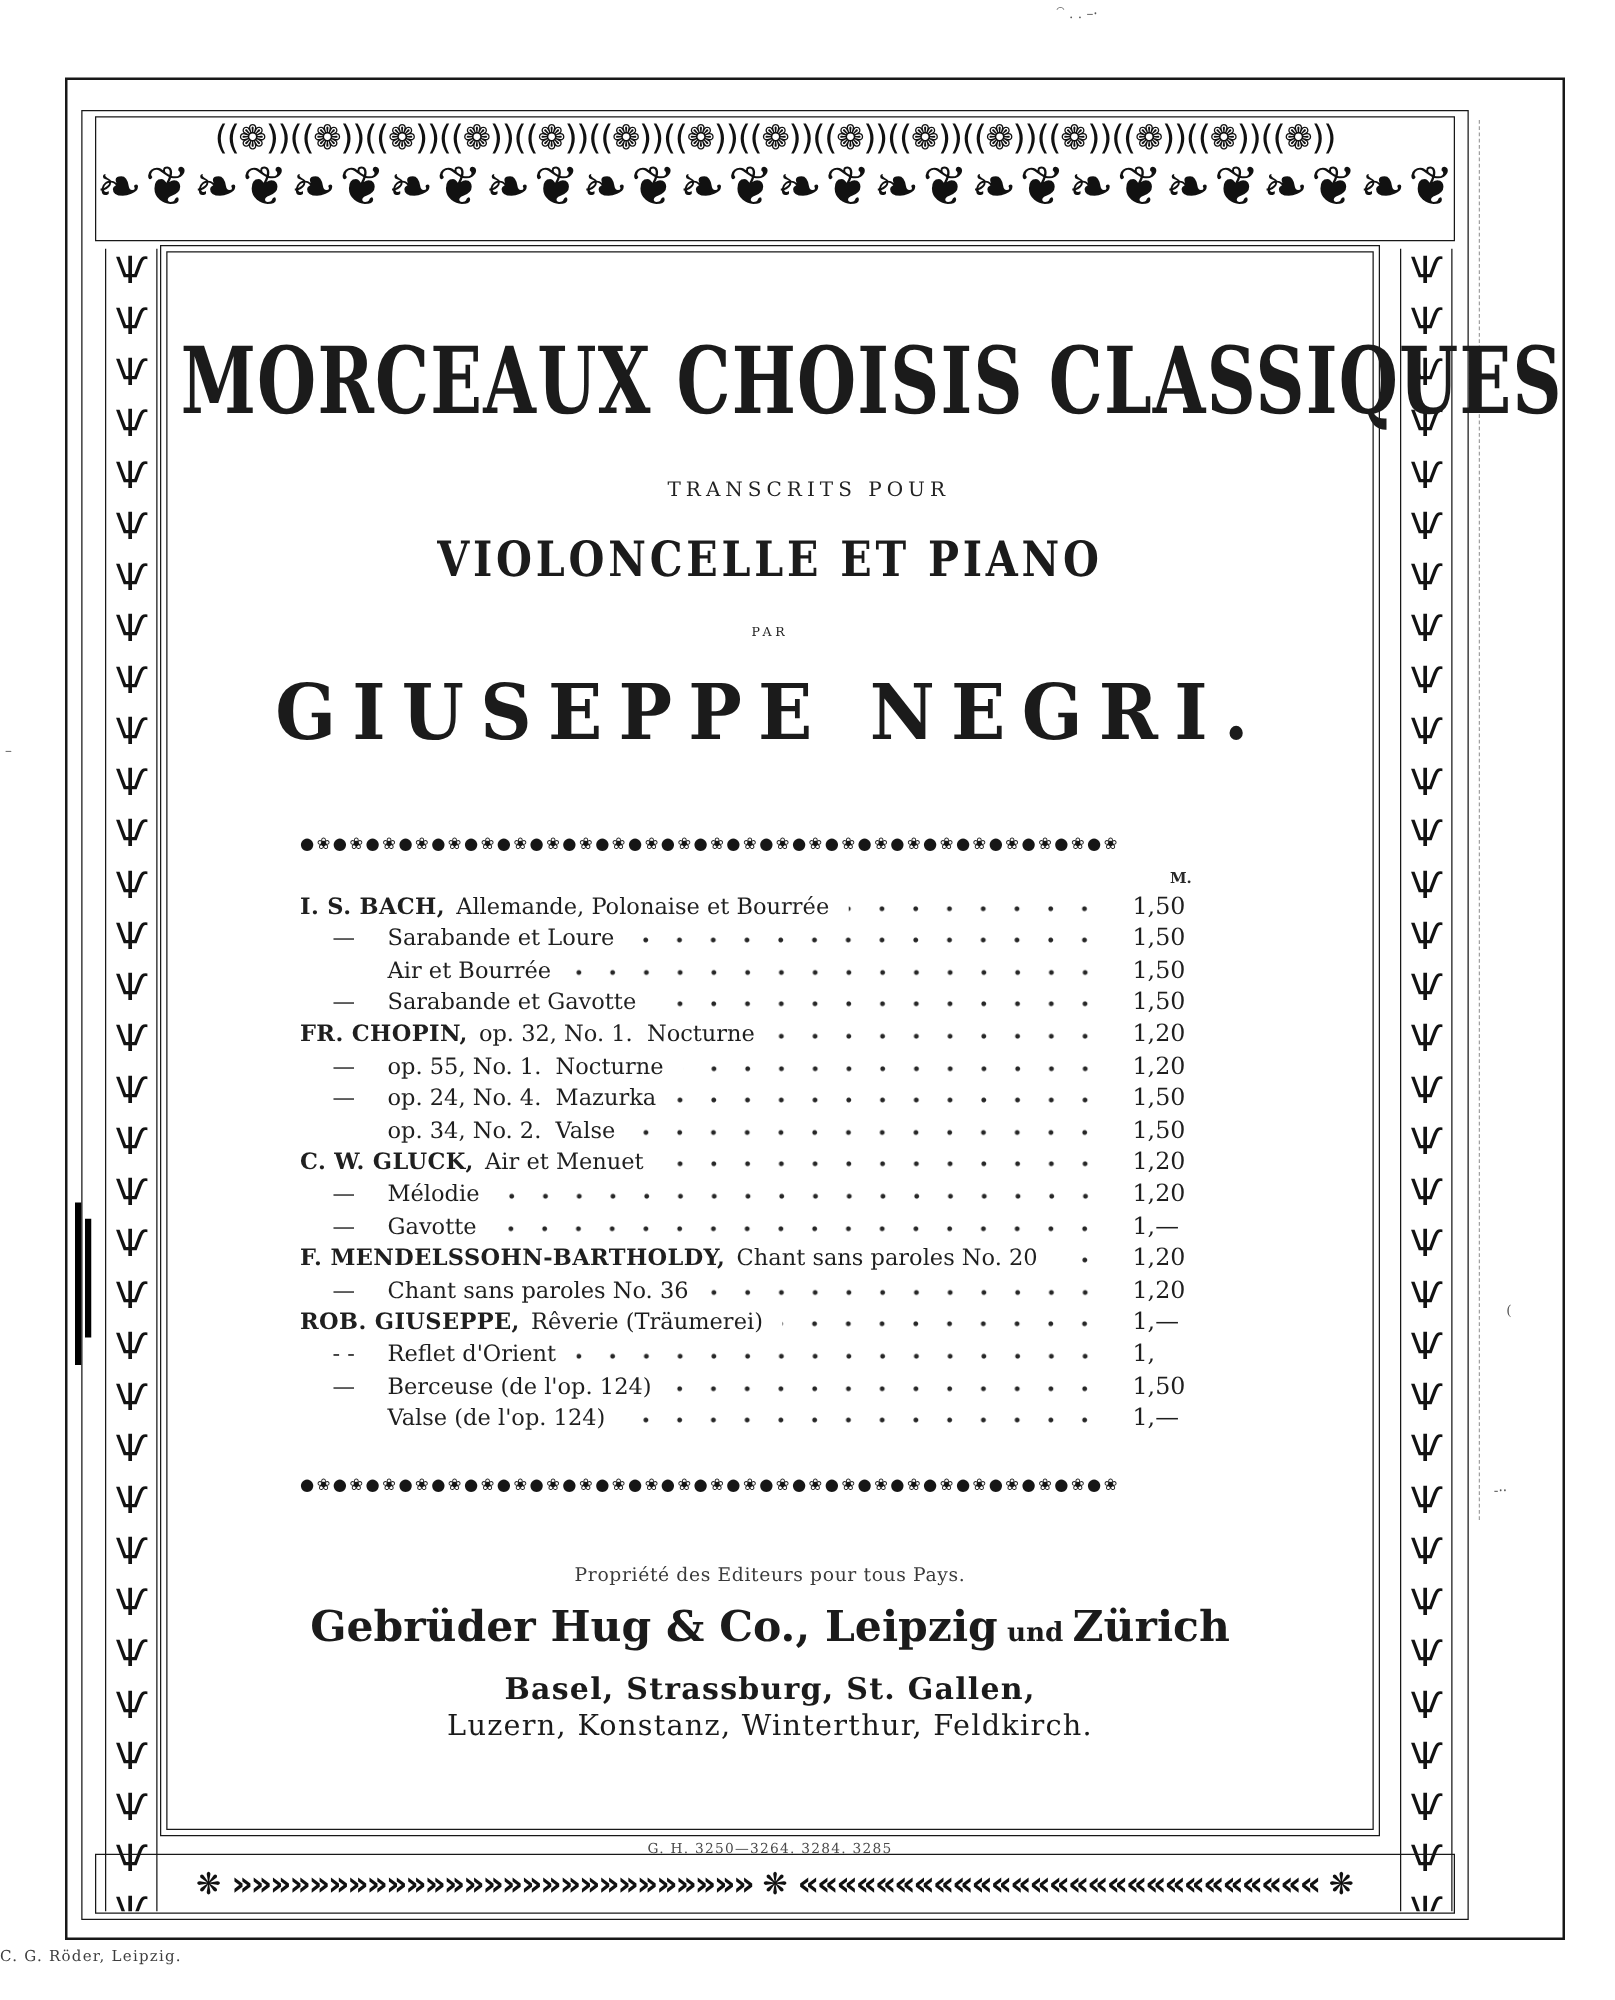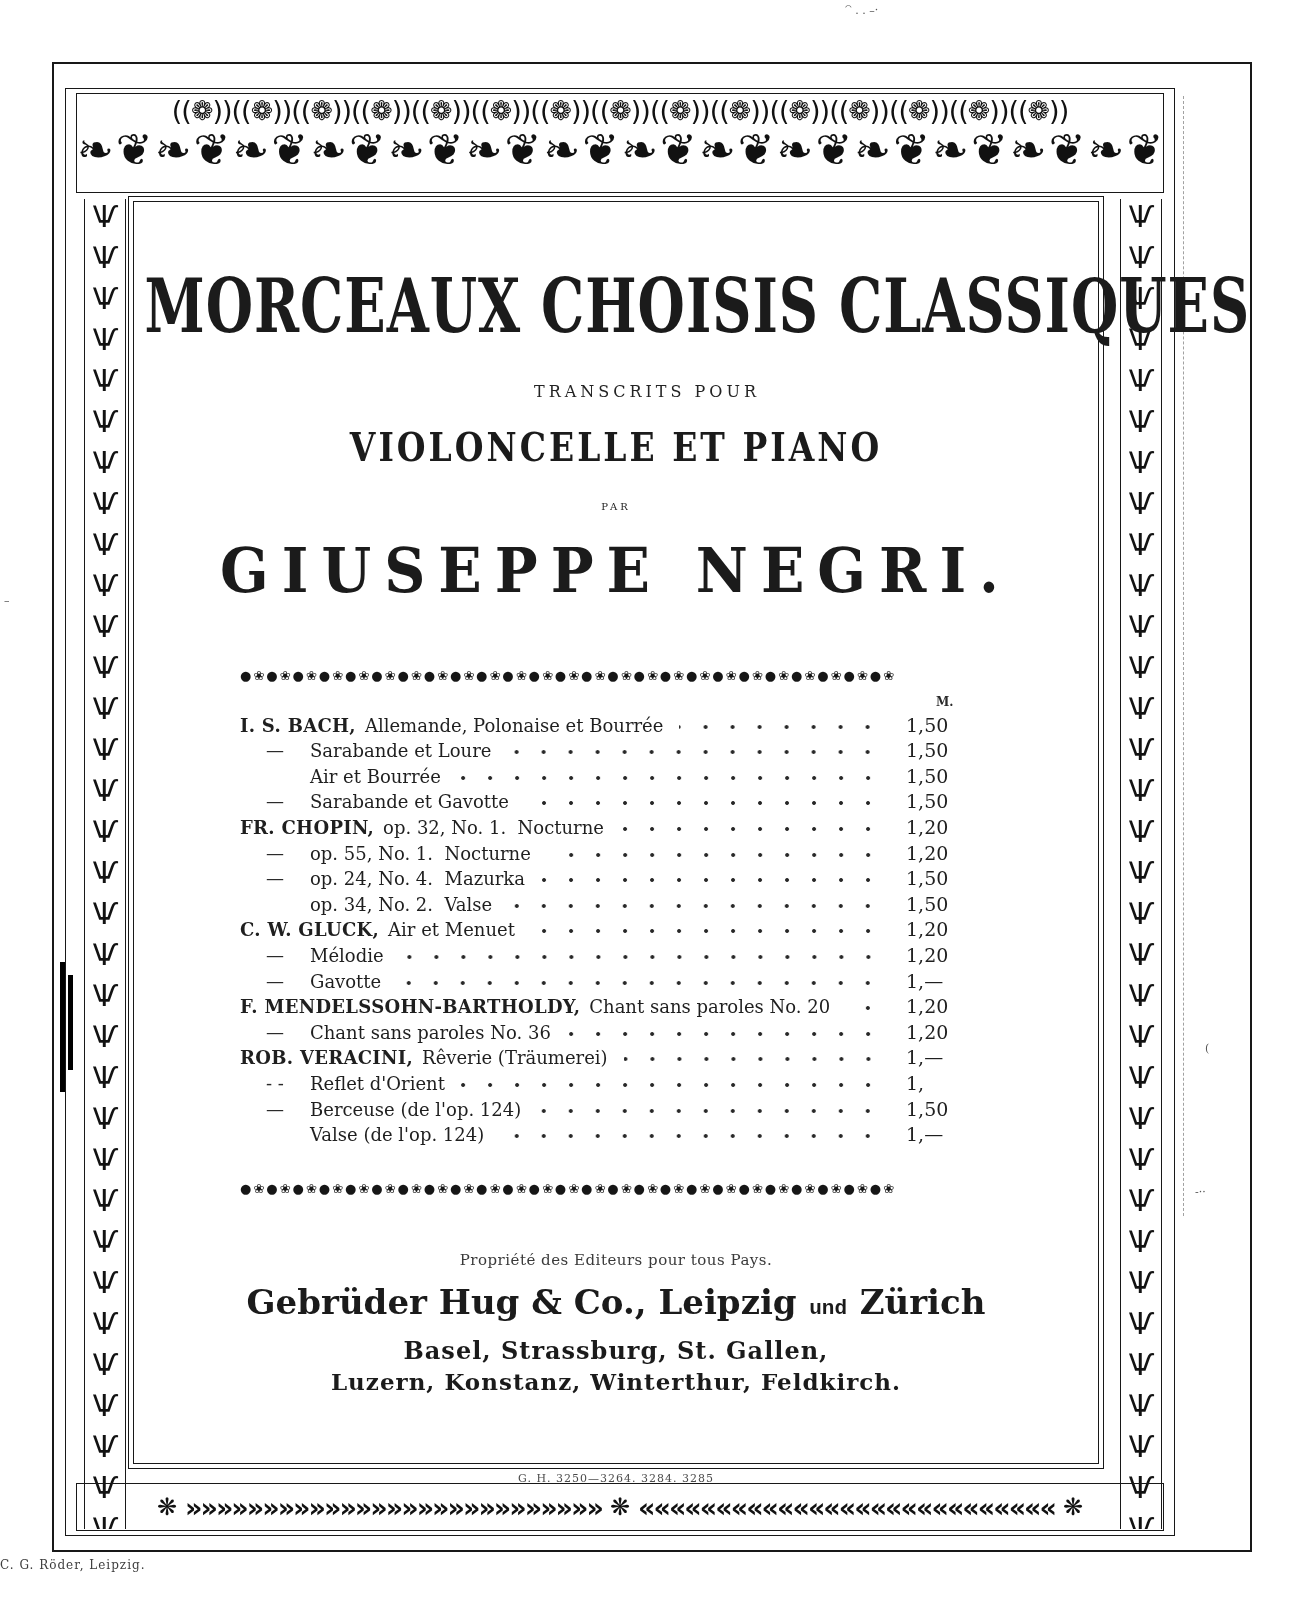--- a/index.html
+++ b/index.html
@@ -37,23 +37,23 @@
   .m-head{position:absolute;top:499px;left:806px;font-size:12px;font-weight:bold;color:#2a2a2a;}
   .list{position:absolute;left:110px;top:514px;width:732px;text-align:left;}
   .row{display:flex;align-items:flex-end;height:25.6px;font-size:18px;color:#1f1f1f;}
   .row .composer{font-weight:bold;white-space:pre;margin-right:9px;letter-spacing:.3px;}
   .row .dashcol{width:70px;flex:0 0 70px;text-align:center;color:#2a2a2a;}
   .row .title{white-space:pre;}
   .row .dots{flex:1;height:6px;margin:0 12px 6px 16px;background-image:radial-gradient(circle at 3px 3px,#262626 1.5px,rgba(0,0,0,0) 2.3px);background-size:27px 6px;background-repeat:repeat-x;background-position:right center;}
   .row .price{flex:0 0 66px;font-size:19px;padding-left:2px;}
   .f-copy{position:absolute;left:0;top:1055px;width:100%;font-size:15px;letter-spacing:.5px;color:#3a3a3a;}
   .f-pub{position:absolute;left:0;top:1086px;width:100%;font-size:34px;font-weight:bold;white-space:nowrap;}
-  .f-pub .small{font-size:21px;font-weight:bold;font-family:Liberation Mono, monospace;}
+  .f-pub .small{font-size:21px;font-weight:bold;}
   .f-cities1{position:absolute;left:0;top:1140px;width:100%;font-size:24px;font-weight:bold;letter-spacing:1px;}
-  .f-cities2{position:absolute;left:0;top:1172px;width:100%;font-size:23px;font-weight:bold;letter-spacing:1px;}
+  .f-cities2{position:absolute;left:0;top:1172px;width:100%;font-size:23px;font-weight:normal;letter-spacing:1px;}
   .f-plate{position:absolute;left:0;top:1276px;width:100%;font-size:11px;color:#4a4a4a;letter-spacing:1px;}
   .printer{position:absolute;left:0;top:1558px;width:100%;text-align:left;font-size:12px;color:#3d3d3d;letter-spacing:1px;}
   
   .art{position:absolute;color:#555;font-size:11px;}
   .blot1{position:absolute;left:60px;top:962px;width:5px;height:130px;background:#000;}
   .blot2{position:absolute;left:68px;top:975px;width:5px;height:95px;background:#000;}
 </style>
 </head>
 <body>
 
@@ -195,21 +195,21 @@
 
   <div class="row">
 
     <span class="dashcol">—</span>
     <span class="title">Chant sans paroles No. 36</span>
     <span class="dots"></span>
     <span class="price">1,20</span>
   </div>
 
   <div class="row">
-    <span class="composer">ROB. VERACINI,</span>
+    <span class="composer">ROB. GIUSEPPE,</span>
 
     <span class="title">Rêverie (Träumerei)</span>
     <span class="dots"></span>
     <span class="price">1,—</span>
   </div>
 
   <div class="row">
 
     <span class="dashcol">- -</span>
     <span class="title">Reflet d'Orient</span>

